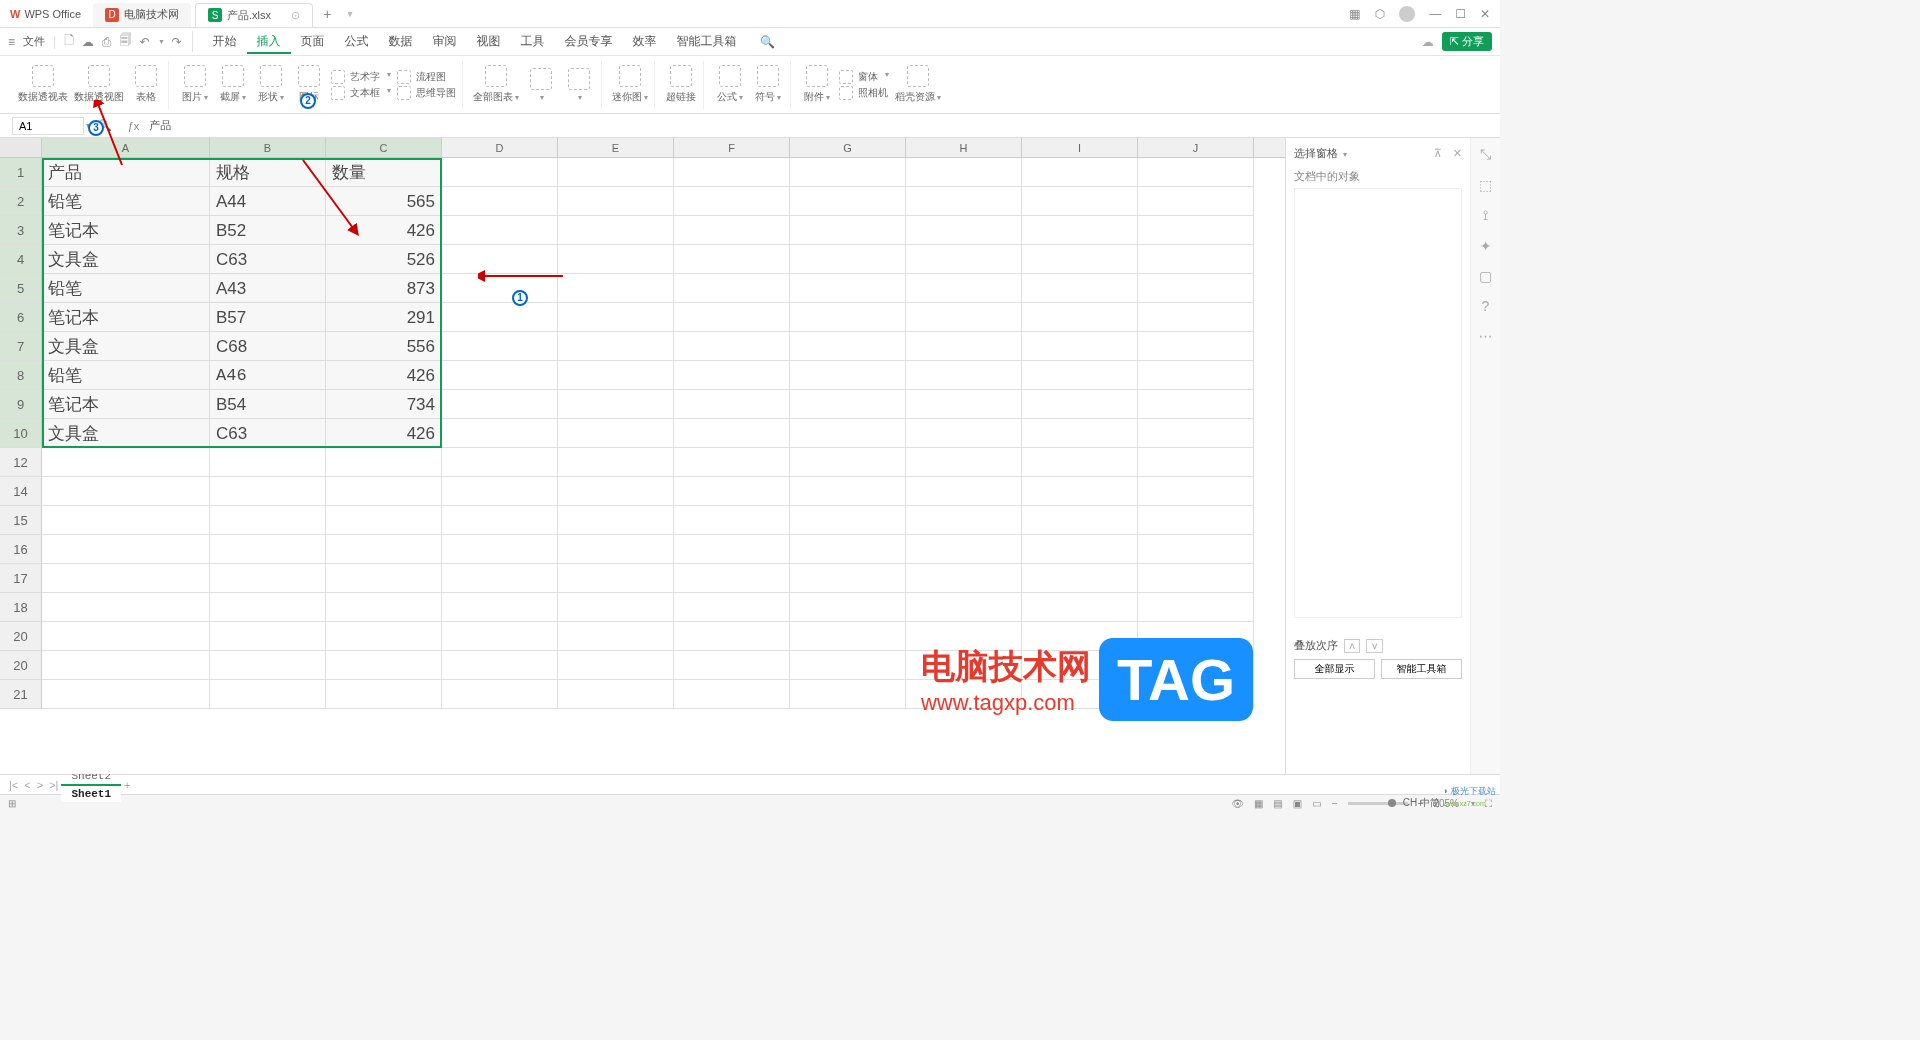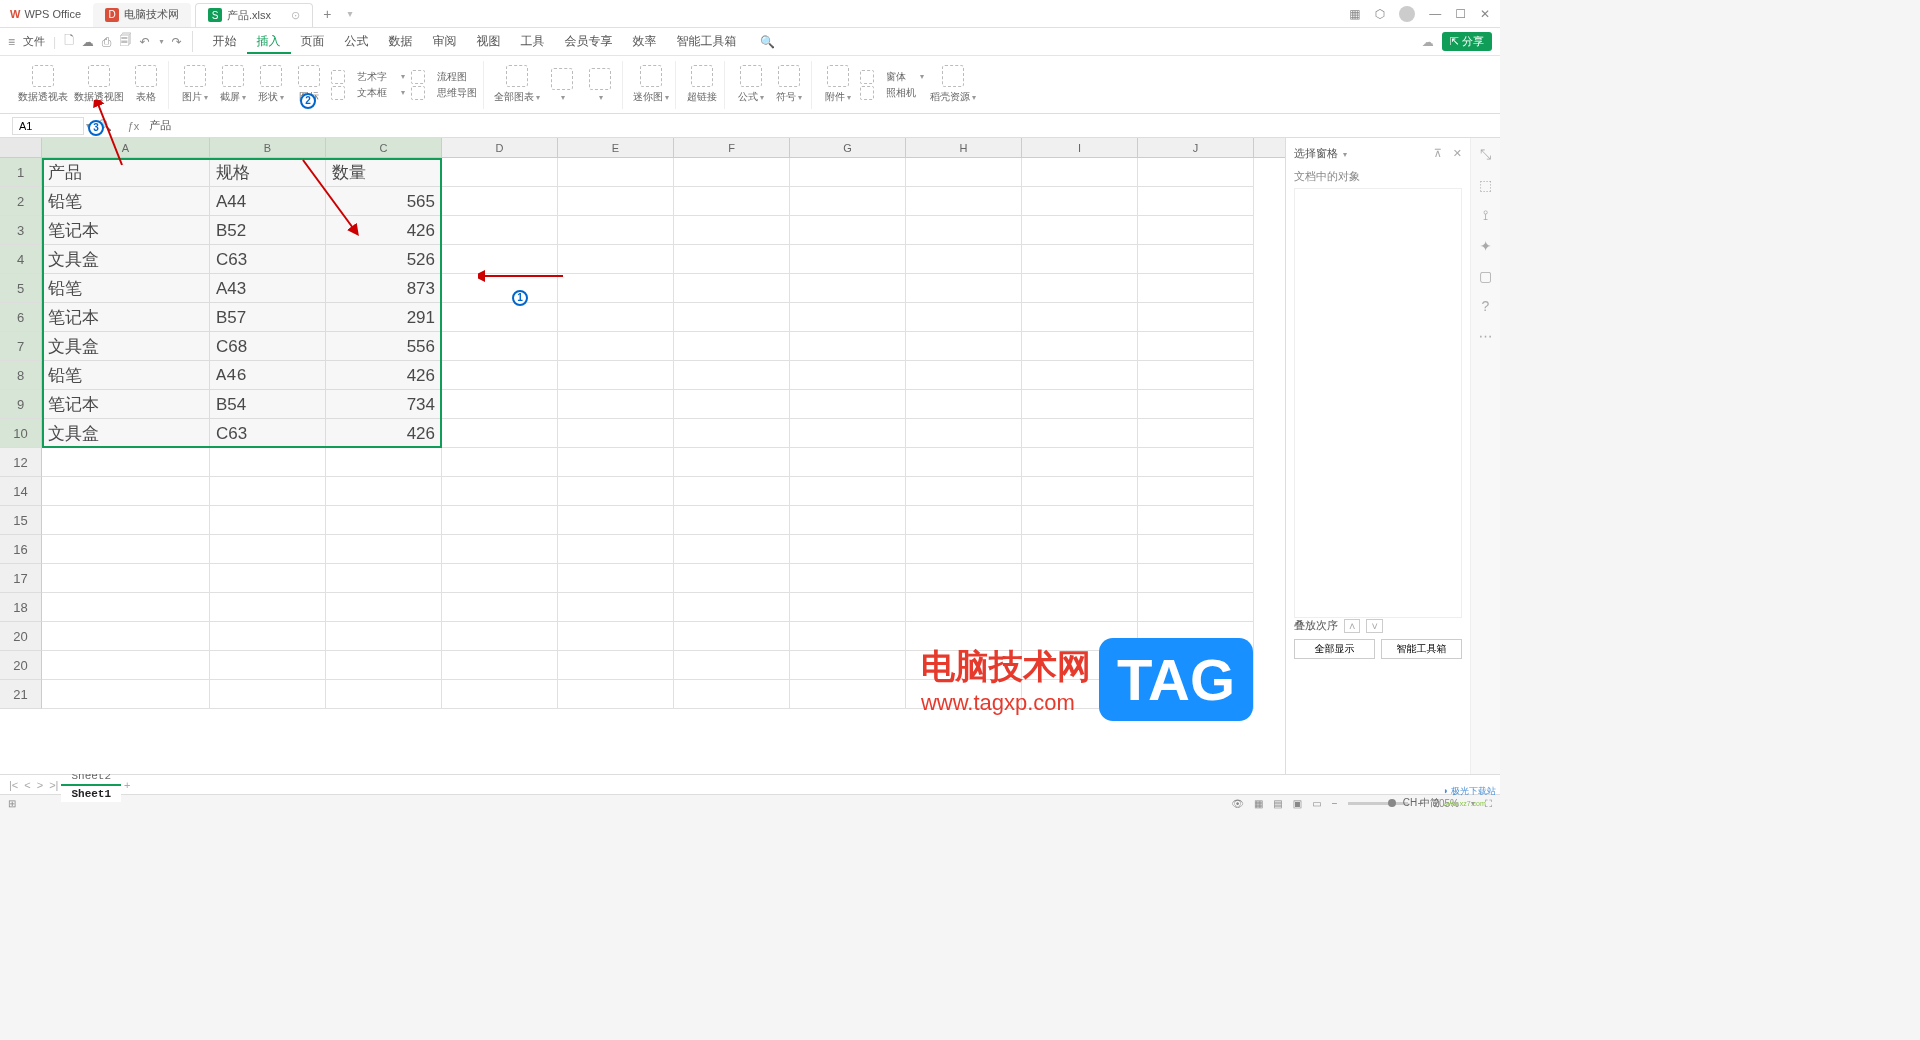--- a/index.html
+++ b/index.html
@@ -23,21 +23,21 @@
 .menu-item { padding: 4px 10px; color: #555; cursor: pointer; }
 .menu-item.active { color: #0f9d58; border-bottom: 2px solid #0f9d58; }
 .menubar-right { margin-left: auto; display: flex; align-items: center; gap: 8px; }
 .share-btn { background: #0f9d58; color: #fff; padding: 2px 8px; border-radius: 3px; font-size: 11px; }
 
 
 .ribbon { height: 58px; background: #fff; display: flex; align-items: center; padding: 0 12px; border-bottom: 1px solid #ddd; gap: 4px; }
 .ribbon-group { display: flex; gap: 6px; padding: 0 6px; border-right: 1px solid #eee; align-items: center; height: 48px; }
 .ribbon-group:last-child { border-right: none; }
 .ribbon-btn { display: flex; flex-direction: column; align-items: center; font-size: 10px; color: #666; gap: 3px; min-width: 32px; cursor: pointer; }
-.ribbon-btn-h { display: flex; align-items: center; font-size: 10px; color: #666; gap: 12px; }
+.ribbon-btn-h { display: flex; font-size: 10px; color: #666; gap: 5px; }
 .ribbon-icon { width: 22px; height: 22px; border: 1px dashed #bbb; border-radius: 3px; }
 .ribbon-icon-sm { width: 14px; height: 14px; border: 1px dashed #bbb; border-radius: 2px; }
 .ribbon-col { display: flex; flex-direction: column; gap: 2px; }
 .drop { font-size: 8px; color: #999; margin-left: 2px; }
 
 
 .formula-bar { height: 24px; background: #fff; display: flex; align-items: center; padding: 0 12px; border-bottom: 1px solid #ddd; font-size: 11px; }
 .name-box { width: 72px; border: 1px solid #ddd; padding: 2px 6px; background: #fff; }
 .fx { margin: 0 8px; color: #888; }
 .formula-input { flex: 1; border: none; padding: 2px; color: #555; }
@@ -552,21 +552,21 @@
   <div class="side-panel">
     <div class="side-panel-title">
       <span><span>选择窗格</span> <span class="drop">▾</span></span>
       <span>
         <span style="color:#aaa;margin-right:8px;">⊼</span>
         <span style="color:#aaa;">✕</span>
       </span>
     </div>
     <div style="color:#888;">文档中的对象</div>
     <div style="height:430px;border:1px solid #eee;margin-top:4px;"></div>
-    <div style="margin-top:0;display:flex;align-items:center;gap:6px;">
+    <div style="margin-top:20px;display:flex;align-items:center;gap:6px;">
       <span>叠放次序</span>
       <span style="border:1px solid #ccc;padding:0 4px;color:#aaa;">˄</span>
       <span style="border:1px solid #ccc;padding:0 4px;color:#aaa;">˅</span>
     </div>
     <div style="margin-top:6px;display:flex;gap:6px;">
       <button style="flex:1;border:1px solid #ccc;background:#fff;font-size:10px;padding:2px;">全部显示</button>
       <button style="flex:1;border:1px solid #ccc;background:#fff;font-size:10px;padding:2px;">智能工具箱</button>
     </div>
   </div>
 

